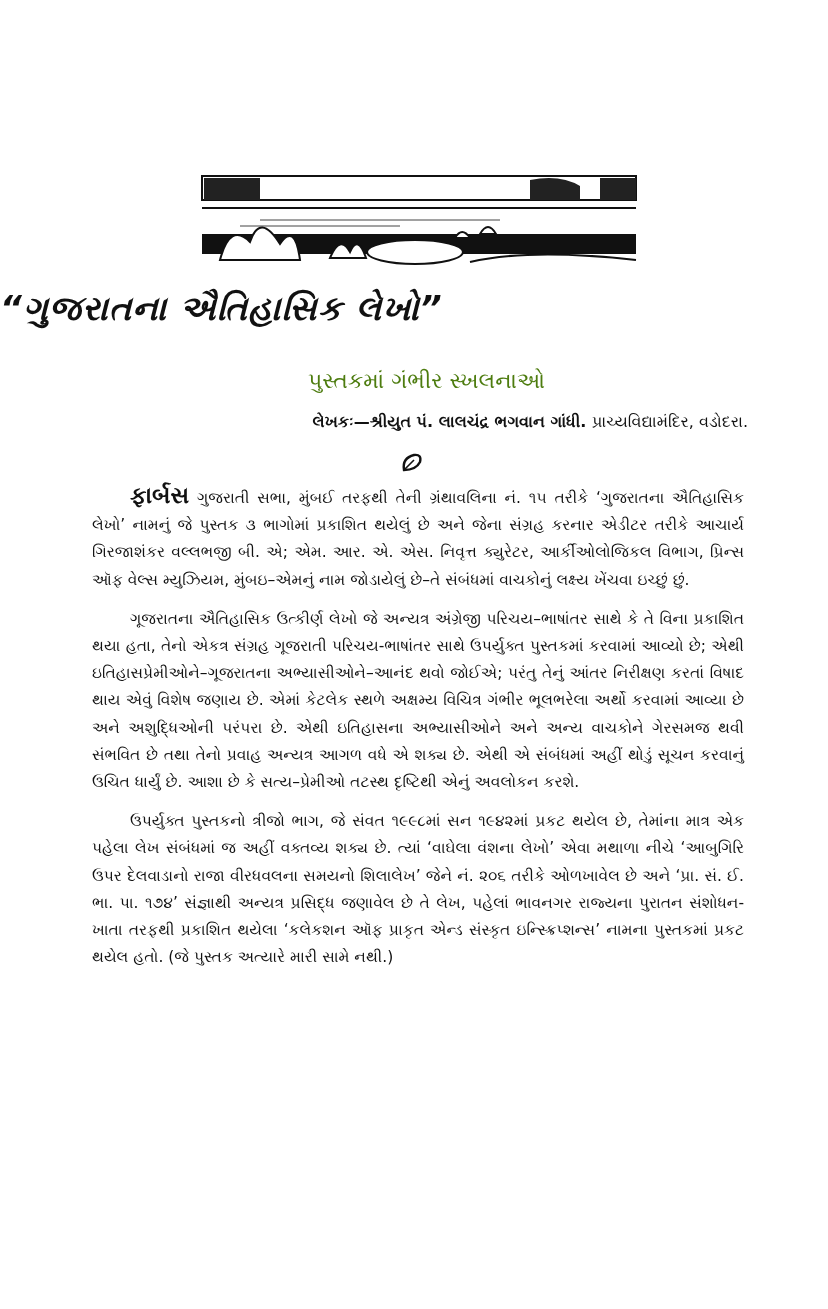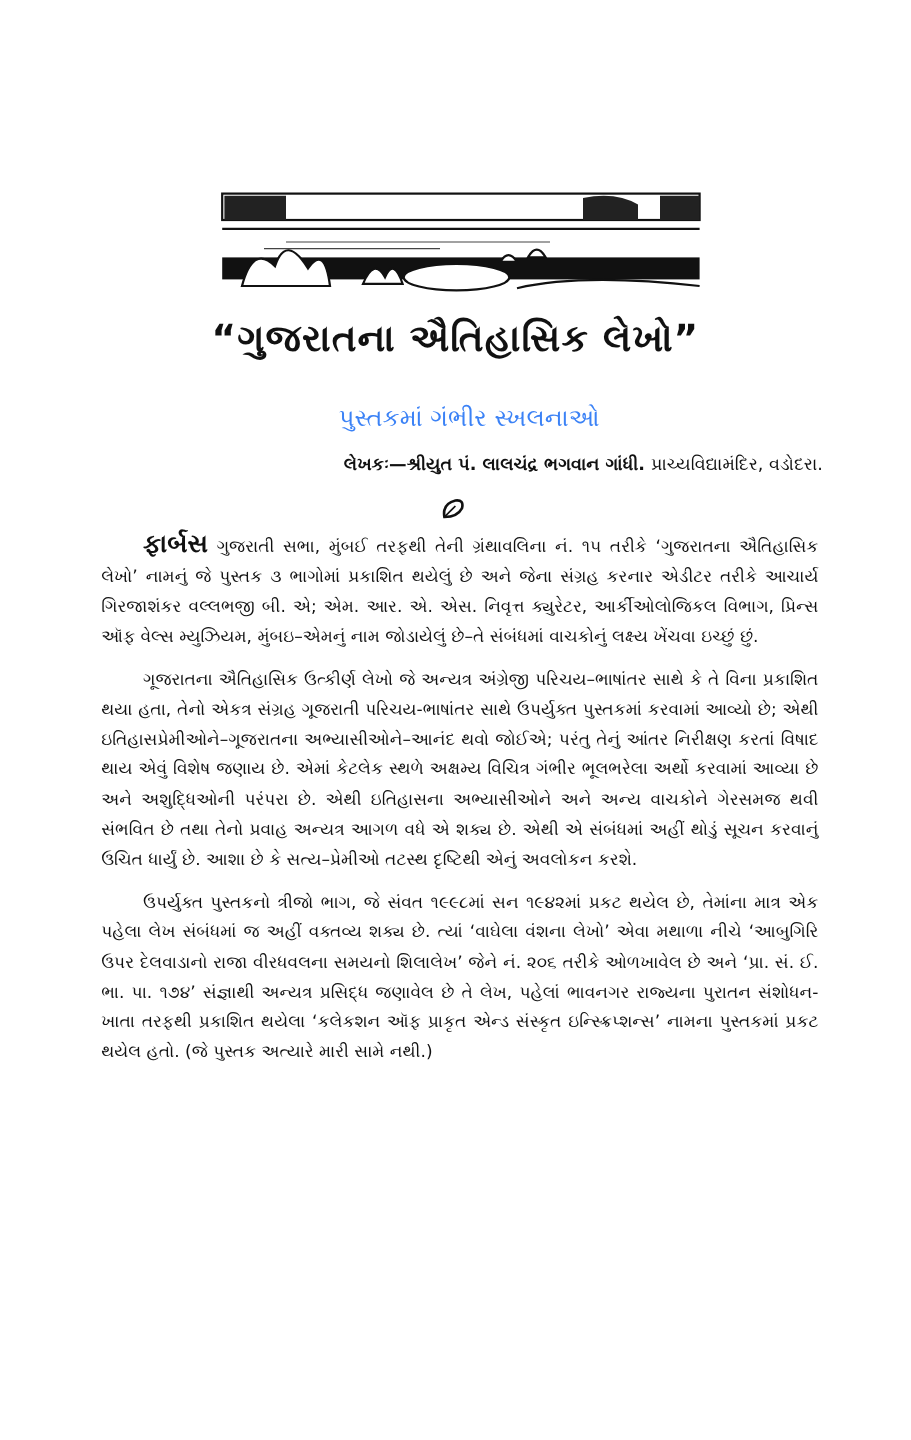--- a/index.html
+++ b/index.html
@@ -4,26 +4,26 @@
 <style>
   html, body { margin: 0; padding: 0; background: #ffffff; }
   body {
     width: 828px; height: 1309px; position: relative; overflow: hidden;
     font-family: "DejaVu Sans", sans-serif; color: #111;
   }
   .banner {
     position: absolute; left: 200px; top: 172px; width: 438px; height: 96px;
   }
   .title {
-    position: absolute; left: 0; right: 0; top: 288px; text-align: center;
-    font-size: 34px; font-weight: bold; letter-spacing: 1px; color: #111;
+    position: absolute; left: 0; right: 0; top: 288px; 
+    font-size: 34px; font-weight: bold; letter-spacing: 1px; color: #111; font-style: italic;
   }
   .subtitle {
     position: absolute; left: 0; right: 0; top: 368px; text-align: center;
-    font-size: 22px; color: #3b82f6; margin-left: 25px;
+    font-size: 22px; color: #4d7c0f; margin-left: 25px;
   }
   .byline {
     position: absolute; left: 120px; right: 80px; top: 412px; text-align: right;
     font-size: 16px; font-weight: bold; color: #111; white-space: nowrap;
   }
   .ornament {
     position: absolute; left: 400px; top: 452px; width: 24px; height: 22px;
   }
   .body {
     position: absolute; left: 92px; width: 652px; top: 482px;

